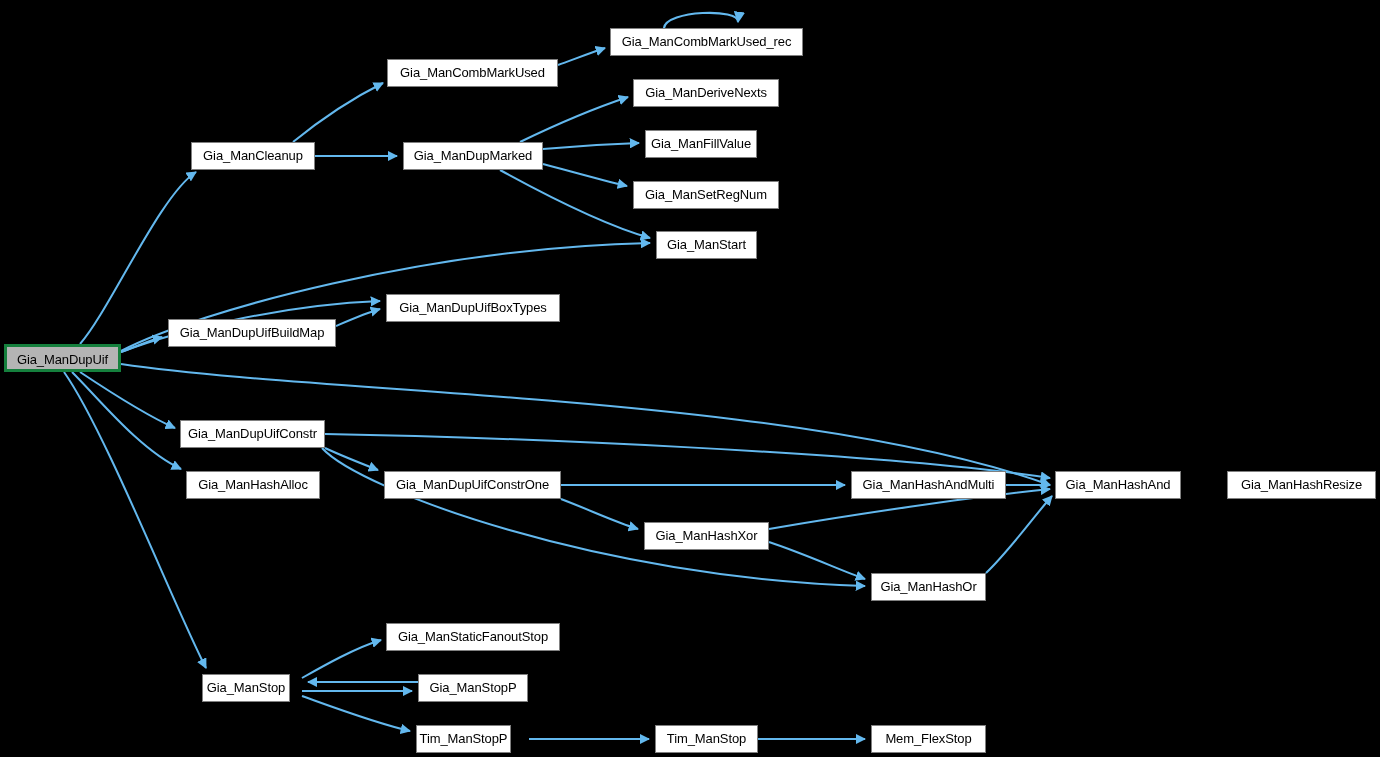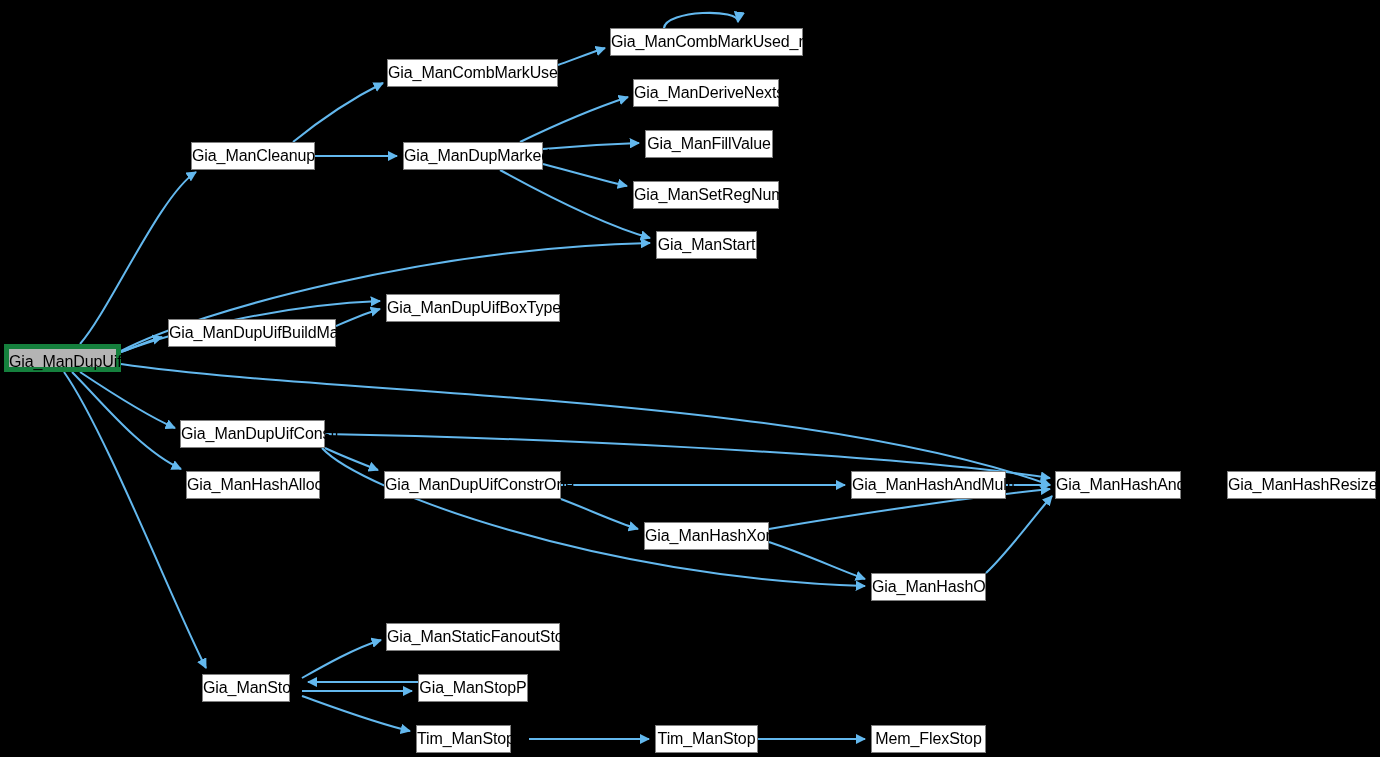--- a/index.html
+++ b/index.html
@@ -30,28 +30,28 @@
     height: 757px;
   }
   .node {
     position: absolute;
     box-sizing: border-box;
     height: 28px;
     line-height: 26px;
     background: #ffffff;
     border: 1px solid #808080;
     color: #000000;
-    font-size: 16px;
+    font-size: 13px;
     text-align: center;
     white-space: nowrap;
     letter-spacing: -0.1px;
   }
   .node.root {
     background: #b4b4b4;
-    border: 5px solid #15803d;
+    border: 3px solid #15803d;
   }
 </style>
 </head>
 <body>
 
 <div id="graph-root">
   <svg id="edge-layer" viewBox="0 0 1380 757" width="1380" height="757" xmlns="http://www.w3.org/2000/svg">
     <defs>
       <marker id="arrow" viewBox="0 0 10 10" refX="9" refY="5" markerWidth="5.2" markerHeight="5.2" orient="auto-start-reverse">
         <path d="M 0 0 L 10 5 L 0 10 z" fill="#63b8ee"></path>
@@ -92,21 +92,21 @@
         <path d="M 758,739 L 865,739" fill="none" stroke="#63b8ee" stroke-width="2" marker-end="url(#arrow)"></path>
       </g>
   </svg>
   <div id="node-layer">
       <div class="node root" style="left: 4px; top: 344px; width: 117px;">Gia_ManDupUif</div>
       <div class="node" style="left: 191px; top: 142px; width: 124px;">Gia_ManCleanup</div>
       <div class="node" style="left: 387px; top: 59px; width: 171px;">Gia_ManCombMarkUsed</div>
       <div class="node" style="left: 610px; top: 28px; width: 193px;">Gia_ManCombMarkUsed_rec</div>
       <div class="node" style="left: 403px; top: 142px; width: 140px;">Gia_ManDupMarked</div>
       <div class="node" style="left: 633px; top: 79px; width: 146px;">Gia_ManDeriveNexts</div>
-      <div class="node" style="left: 645px; top: 130px; width: 128px;">Gia_ManFillValue</div>
+      <div class="node" style="left: 645px; top: 130px; width: 112px;">Gia_ManFillValue</div>
       <div class="node" style="left: 633px; top: 181px; width: 146px;">Gia_ManSetRegNum</div>
       <div class="node" style="left: 656px; top: 231px; width: 101px;">Gia_ManStart</div>
       <div class="node" style="left: 386px; top: 294px; width: 174px;">Gia_ManDupUifBoxTypes</div>
       <div class="node" style="left: 168px; top: 319px; width: 168px;">Gia_ManDupUifBuildMap</div>
       <div class="node" style="left: 180px; top: 420px; width: 145px;">Gia_ManDupUifConstr</div>
       <div class="node" style="left: 186px; top: 471px; width: 134px;">Gia_ManHashAlloc</div>
       <div class="node" style="left: 384px; top: 471px; width: 177px;">Gia_ManDupUifConstrOne</div>
       <div class="node" style="left: 851px; top: 471px; width: 155px;">Gia_ManHashAndMulti</div>
       <div class="node" style="left: 1055px; top: 471px; width: 126px;">Gia_ManHashAnd</div>
       <div class="node" style="left: 1227px; top: 471px; width: 149px;">Gia_ManHashResize</div>

